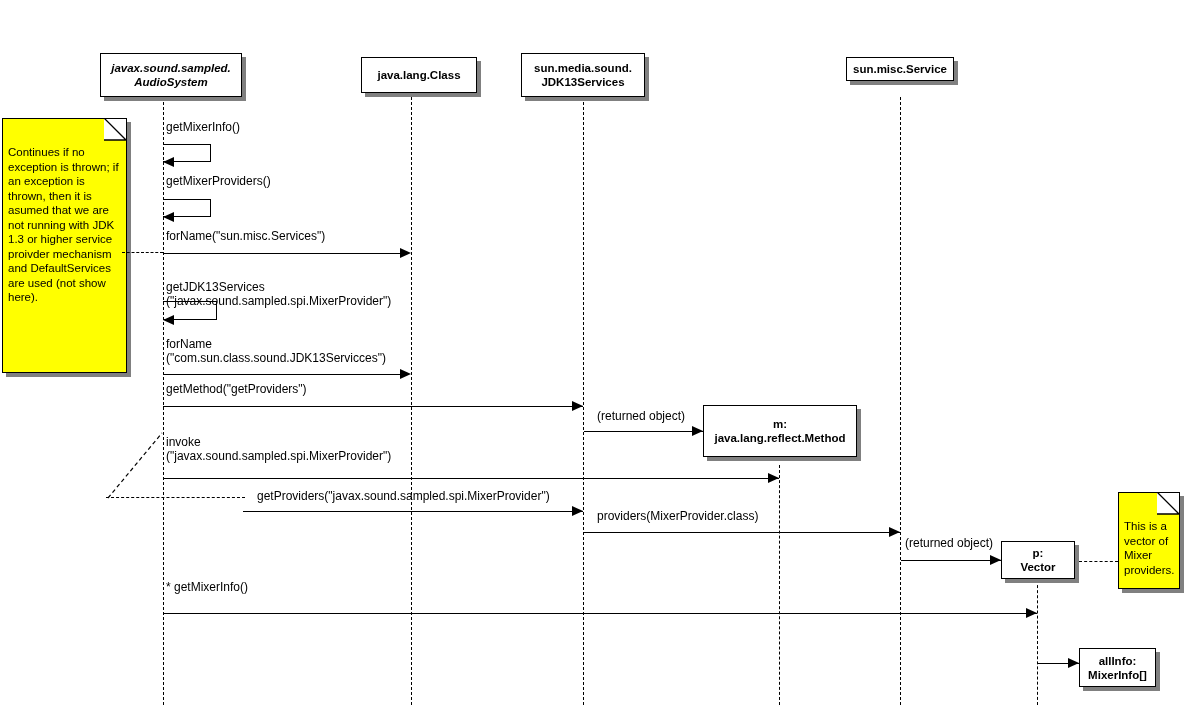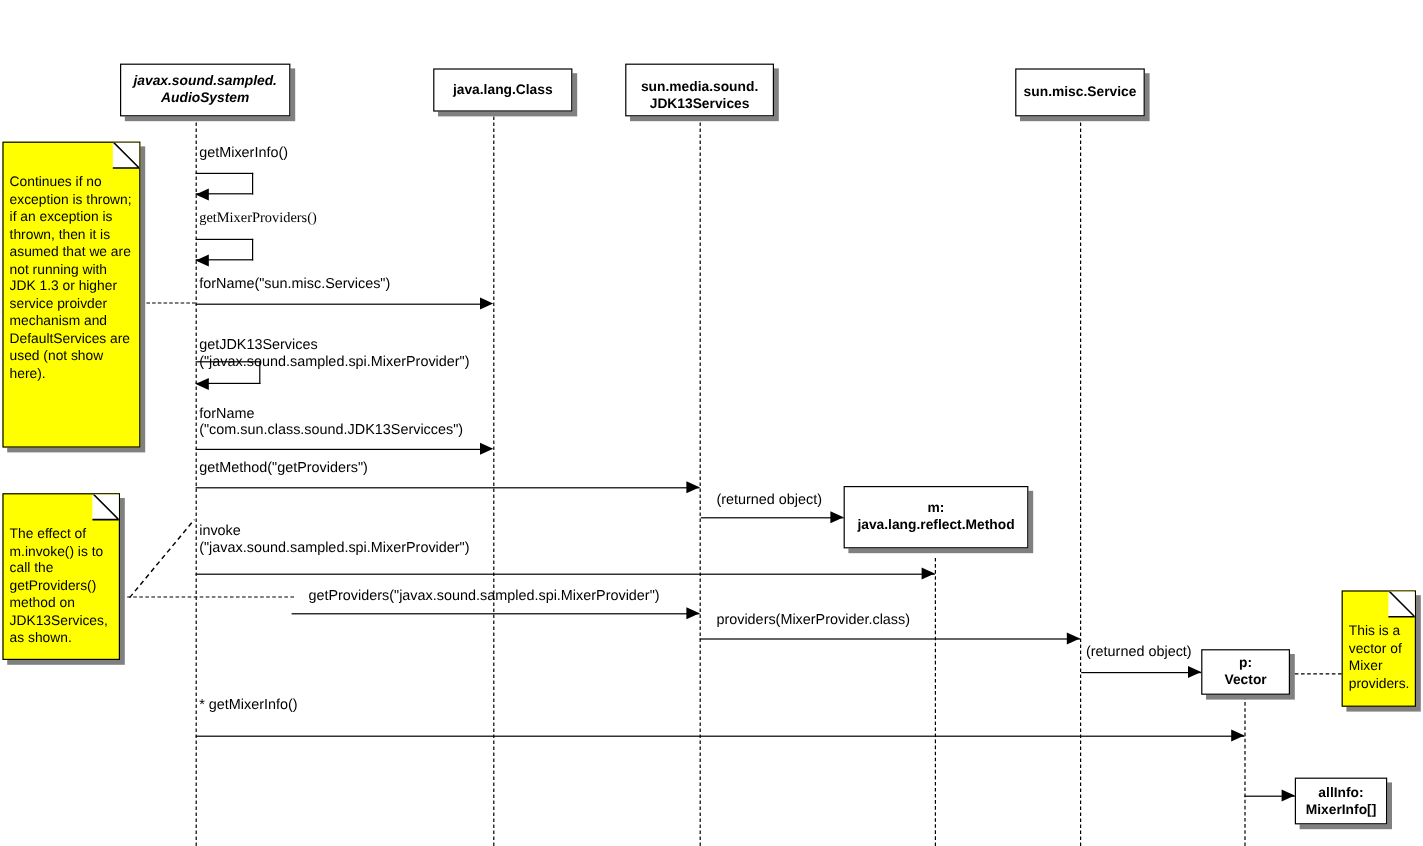--- a/index.html
+++ b/index.html
@@ -143,26 +143,26 @@
 
   <div class="obj-box" style="left:100px; top:53px; width:142px; height:44px;font-style:italic;">
     <span>javax.sound.sampled.
 AudioSystem</span>
   </div>
 
   <div class="obj-box" style="left:361px; top:57px; width:116px; height:36px;">
     <span>java.lang.Class</span>
   </div>
 
-  <div class="obj-box" style="left:521px; top:53px; width:124px; height:44px;align-items:flex-end;">
+  <div class="obj-box" style="left:521px; top:53px; width:124px; height:44px;">
     <span>sun.media.sound.
 JDK13Services</span>
   </div>
 
-  <div class="obj-box" style="left:846px; top:57px; width:108px; height:40px;">
+  <div class="obj-box" style="left:846px; top:57px; width:108px; height:24px;">
     <span>sun.misc.Service</span>
   </div>
 
   <div class="obj-box" style="left:703px; top:405px; width:154px; height:52px;">
     <span>m:
 java.lang.reflect.Method</span>
   </div>
 
   <div class="obj-box" style="left:1001px; top:541px; width:74px; height:38px;">
     <span>p:
@@ -171,21 +171,21 @@
 
   <div class="obj-box" style="left:1079px; top:648px; width:77px; height:39px;">
     <span>allInfo:
 MixerInfo[]</span>
   </div>
 
   <div class="msg-label" style="left:166px; top:121px;">getMixerInfo()</div>
   <div class="selfcall" style="left:163px; top:144px; width:48px; height:18px;"></div>
   <div class="arrowhead left" style="left:163px; top:157px;"></div>
 
-  <div class="msg-label" style="left:166px; top:175px;font-family:Liberation Serif, serif;">getMixerProviders()</div>
+  <div class="msg-label" style="left:166px; top:175px;">getMixerProviders()</div>
   <div class="selfcall" style="left:163px; top:199px; width:48px; height:18px;"></div>
   <div class="arrowhead left" style="left:163px; top:212px;"></div>
 
   <div class="msg-label" style="left:166px; top:230px;">forName("sun.misc.Services")</div>
   <div class="msg-line" style="left:163px; top:253px; width:240px;"></div>
   <div class="arrowhead right" style="left:400px; top:248px;"></div>
 
   <div class="msg-label" style="left:166px; top:265px;margin-top:16px;">getJDK13Services
 ("javax.sound.sampled.spi.MixerProvider")</div>
   <div class="selfcall" style="left:163px; top:301px; width:54px; height:19px;"></div>
@@ -221,38 +221,30 @@
   <div class="msg-line" style="left:901px; top:560px; width:100px;"></div>
   <div class="arrowhead right" style="left:990px; top:555px;"></div>
 
   <div class="msg-label" style="left:166px; top:581px;">* getMixerInfo()</div>
   <div class="msg-line" style="left:163px; top:613px; width:874px;"></div>
   <div class="arrowhead right" style="left:1026px; top:608px;"></div>
 
   <div class="msg-line" style="left:1037px; top:663px; width:42px;"></div>
   <div class="arrowhead right" style="left:1068px; top:658px;"></div>
 
-  <div class="note" style="left:2px; top:118px; width:115px; height:255px;">
+  <div class="note" style="left:2px; top:118px; width:125px; height:255px;">
     <span class="fold"></span>
     <svg class="fold-edge" viewBox="0 0 33 33">
       <path d="M 9 1 L 31 23 L 9 23 Z" fill="#ffffff" stroke="none"></path>
       <path d="M 9 1 L 31 23 L 9 23" fill="none" stroke="#000000" stroke-width="1.3"></path>
     </svg>
     <span class="note-text">Continues if no exception is thrown; if an exception is thrown, then it is asumed that we are not running with JDK 1.3 or higher service proivder mechanism and DefaultServices are used (not show here).</span>
   </div>
   <div class="note-link" style="left:122px; top:252px; width:41px;"></div>
 
-  <div class="note" style="left:2px; top:411px; width:98px; height:139px;">
-    <span class="fold"></span>
-    <svg class="fold-edge" viewBox="0 0 33 33">
-      <path d="M 9 1 L 31 23 L 9 23 Z" fill="#ffffff" stroke="none"></path>
-      <path d="M 9 1 L 31 23 L 9 23" fill="none" stroke="#000000" stroke-width="1.3"></path>
-    </svg>
-    <span class="note-text">The effect of m.invoke() is to call the getProviders() method on JDK13Services, as shown.</span>
-  </div>
 
   <div class="note-link" style="left:106px; top:497px; width:139px;"></div>
 
   <svg class="note-link-diag" style="left:106px; top:430px; width:60px; height:70px;" viewBox="0 0 60 70">
     <line x1="2" y1="68" x2="56" y2="3" stroke="#000000" stroke-width="1.2" stroke-dasharray="4,3"></line>
   </svg>
 
   <div class="note" style="left:1118px; top:492px; width:62px; height:97px;">
     <span class="fold"></span>
     <svg class="fold-edge" viewBox="0 0 33 33">

